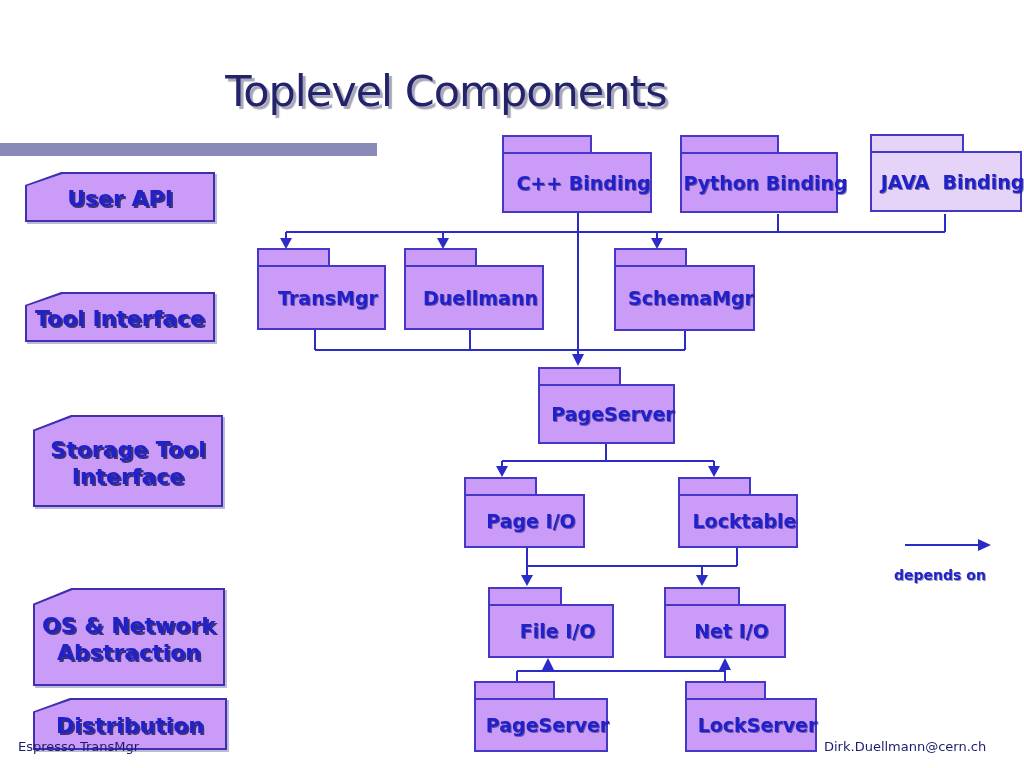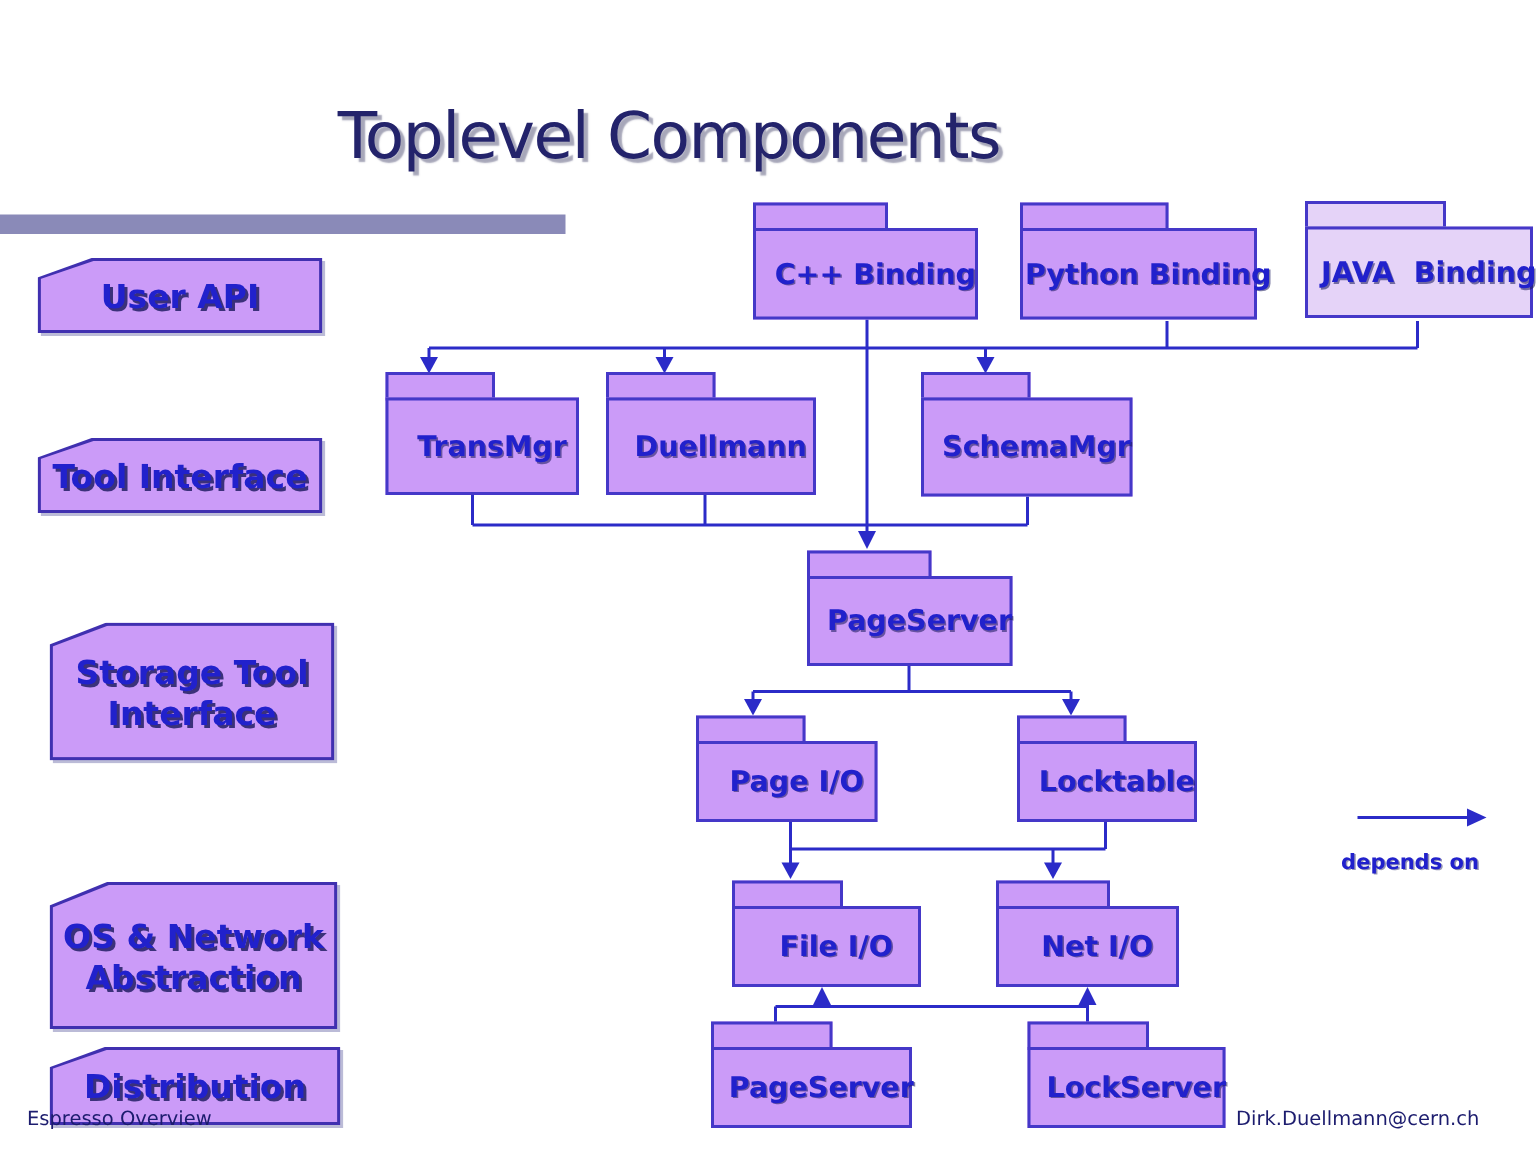--- a/index.html
+++ b/index.html
@@ -220,16 +220,16 @@
     </div>
   </div>
   <div class="pkg" style="left:685px;top:681px">
     <div class="tab" style="width:81px"></div>
     <div class="pkgbody" style="width:132px;height:54px">
       <span>LockServer</span>
     </div>
   </div>
 
   <div class="legend-label">depends on</div>
-  <div class="footer left">Espresso Overview</div>
+  <div class="footer left">Espresso TransMgr</div>
   <div class="footer right">Dirk.Duellmann@cern.ch</div>
 
 </div>
 
 </body></html>

